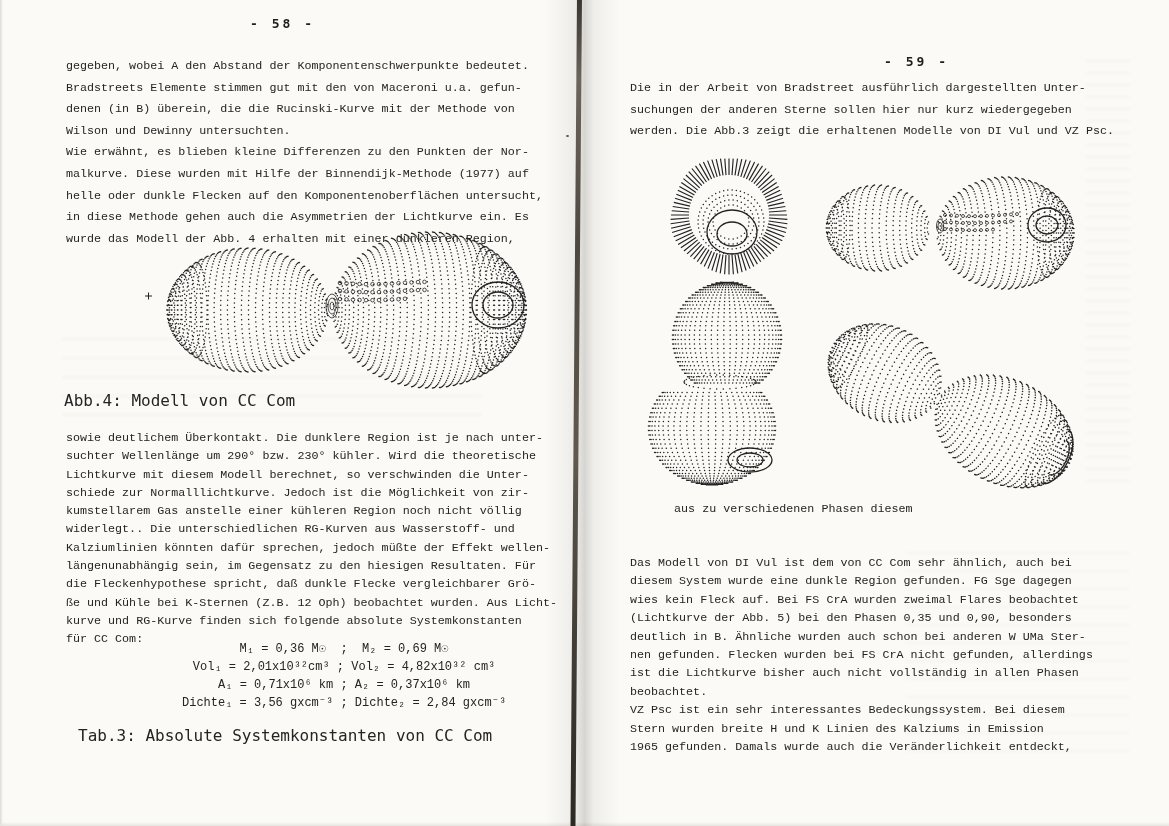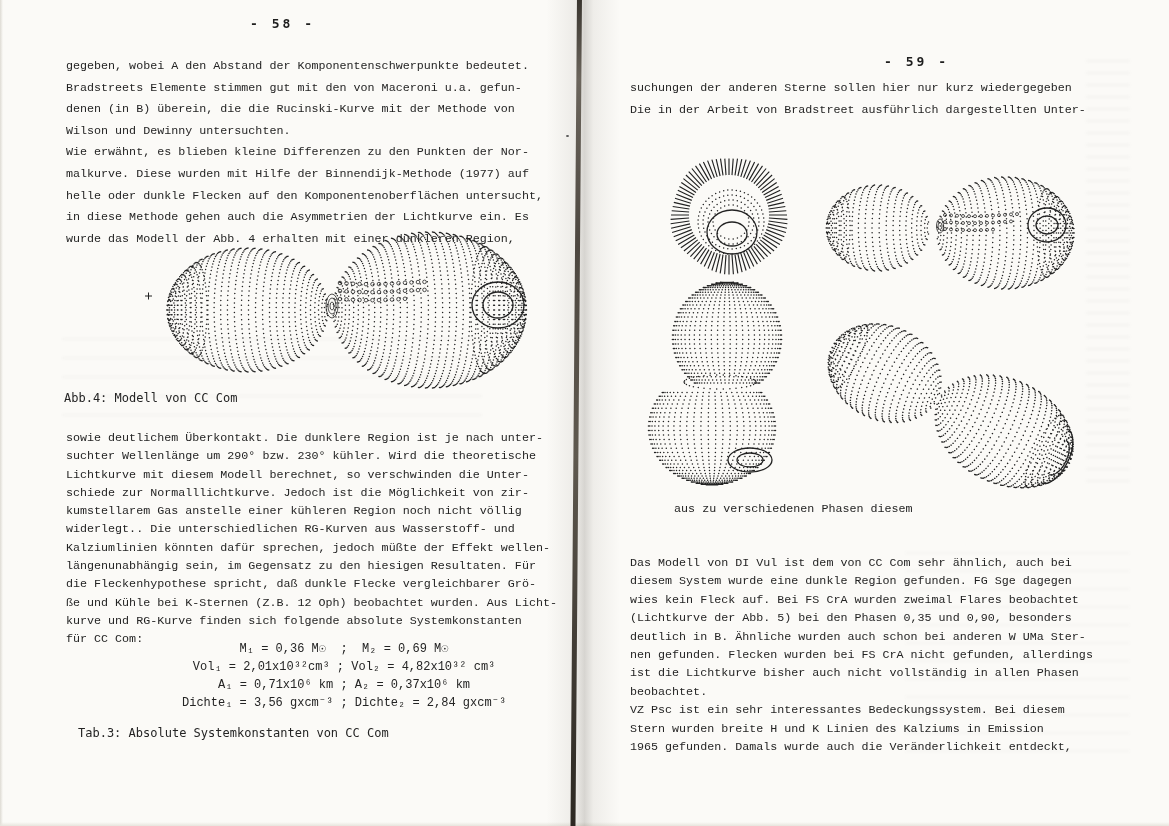--- a/index.html
+++ b/index.html
@@ -11,21 +11,21 @@
   .abs{position:absolute;}
   .mono{
     font-family:Liberation Mono, monospace;
     font-size:11.7px;color:#242424;white-space:pre;
   }
   .tline{white-space:pre;}
   .pagenum{
     font-size:13px;font-weight:bold;letter-spacing:3px;color:#1e1e1e;
     white-space:pre;
   }
-  .caption{font-size:12px;color:#242424;white-space:pre;}
+  .caption{font-size:16px;color:#242424;white-space:pre;}
   
   .edge-left{left:0;top:0;width:3px;height:826px;background:linear-gradient(90deg,#dedbd4,rgba(222,219,212,0));}
   .edge-bottom{left:0;top:822px;width:1169px;height:4px;background:linear-gradient(0deg,#e7e4dd,rgba(231,228,221,0));}
   
   .gutter-soft{
     left:546px;top:0;width:74px;height:826px;
     background:linear-gradient(90deg,rgba(110,104,92,0) 0%,rgba(110,104,92,.10) 40%,rgba(70,64,55,.20) 52%,rgba(110,104,92,.09) 64%,rgba(110,104,92,0) 100%);
   }
   .gutter-core{
     left:577px;top:-4px;width:5px;height:836px;border-radius:3px;
@@ -114,21 +114,21 @@
 <div class="abs caption" style="left:64px;top:391px;">Abb.4: Modell von CC Com</div>
 
 <div class="abs mono" style="left:66px;top:429px;line-height:18.3px;"><div class="tline">sowie deutlichem Überkontakt. Die dunklere Region ist je nach unter-</div><div class="tline">suchter Wellenlänge um 290° bzw. 230° kühler. Wird die theoretische</div><div class="tline">Lichtkurve mit diesem Modell berechnet, so verschwinden die Unter-</div><div class="tline">schiede zur Normalllichtkurve. Jedoch ist die Möglichkeit von zir-</div><div class="tline">kumstellarem Gas anstelle einer kühleren Region noch nicht völlig</div><div class="tline">widerlegt.. Die unterschiedlichen RG-Kurven aus Wasserstoff- und</div><div class="tline">Kalziumlinien könnten dafür sprechen, jedoch müßte der Effekt wellen-</div><div class="tline">längenunabhängig sein, im Gegensatz zu den hiesigen Resultaten. Für</div><div class="tline">die Fleckenhypothese spricht, daß dunkle Flecke vergleichbarer Grö-</div><div class="tline">ße und Kühle bei K-Sternen (Z.B. 12 Oph) beobachtet wurden. Aus Licht-</div><div class="tline">kurve und RG-Kurve finden sich folgende absolute Systemkonstanten</div><div class="tline">für CC Com:</div></div>
 
 <div class="abs mono" style="left:182px;top:640px;line-height:18px;font-size:12px;text-align:center;"><div class="tline">M₁ = 0,36 M☉  ;  M₂ = 0,69 M☉</div><div class="tline">Vol₁ = 2,01x10³²cm³ ; Vol₂ = 4,82x10³² cm³</div><div class="tline">A₁ = 0,71x10⁶ km ; A₂ = 0,37x10⁶ km</div><div class="tline">Dichte₁ = 3,56 gxcm⁻³ ; Dichte₂ = 2,84 gxcm⁻³</div></div>
 
 <div class="abs caption" style="left:78px;top:726px;">Tab.3: Absolute Systemkonstanten von CC Com</div>
 
 <div class="abs pagenum" style="left:884px;top:42px;margin-top:12px;">- 59 -</div>
 
-<div class="abs mono" style="left:630px;top:78px;line-height:21.5px;"><div class="tline">suchungen der anderen Sterne sollen hier nur kurz wiedergegeben</div><div class="tline">Die in der Arbeit von Bradstreet ausführlich dargestellten Unter-</div></div>
+<div class="abs mono" style="left:630px;top:78px;line-height:21.5px;"><div class="tline">Die in der Arbeit von Bradstreet ausführlich dargestellten Unter-</div><div class="tline">suchungen der anderen Sterne sollen hier nur kurz wiedergegeben</div><div class="tline">werden. Die Abb.3 zeigt die erhaltenen Modelle von DI Vul und VZ Psc.</div></div>
 
 <svg class="abs" style="left:630px;top:146px;" width="484" height="350" viewBox="0 0 484 350">
   <g id="fig3">
       <path d="M139.0 69.0L157.0 69.0M138.9 72.0L157.4 73.4M138.6 75.0L157.4 77.8M138.0 77.9L156.9 82.2M137.2 80.8L155.9 86.5M136.2 83.6L154.3 90.7M135.0 86.4L152.3 94.7M133.6 89.0L149.9 98.4M132.0 91.5L147.1 101.8M130.3 93.9L144.1 105.0M128.3 96.2L140.9 107.9M126.2 98.3L137.6 110.6M123.9 100.3L134.3 113.2M121.5 102.0L130.8 115.7M119.0 103.6L127.4 118.1M116.4 105.0L123.8 120.4M113.6 106.2L120.0 122.6M110.8 107.2L116.1 124.5M107.9 108.0L112.1 126.2M105.0 108.6L107.8 127.4M102.0 108.9L103.4 128.2M99.0 109.0L99.0 128.5M96.0 108.9L94.6 128.2M93.0 108.6L90.2 127.4M90.1 108.0L85.9 126.2M87.2 107.2L81.9 124.5M84.4 106.2L78.0 122.6M81.6 105.0L74.2 120.4M79.0 103.6L70.6 118.1M76.5 102.0L67.2 115.7M74.1 100.3L63.7 113.2M71.8 98.3L60.4 110.6M69.7 96.2L57.1 107.9M67.7 93.9L53.9 105.0M66.0 91.5L50.9 101.8M64.4 89.0L48.1 98.4M63.0 86.4L45.7 94.7M61.8 83.6L43.7 90.7M60.8 80.8L42.1 86.5M60.0 77.9L41.1 82.2M59.4 75.0L40.6 77.8M59.1 72.0L40.6 73.4M59.0 69.0L41.0 69.0M59.1 66.0L41.7 64.7M59.4 63.0L42.7 60.5M60.0 60.1L43.8 56.4M60.8 57.2L45.0 52.3M61.8 54.4L46.3 48.3M63.0 51.6L47.8 44.3M64.4 49.0L49.4 40.4M66.0 46.5L51.3 36.5M67.7 44.1L53.4 32.6M69.7 41.8L55.9 29.0M71.8 39.7L58.7 25.6M74.1 37.7L61.9 22.5M76.5 36.0L65.5 19.9M79.0 34.4L69.4 17.6M81.6 33.0L73.4 15.9M84.4 31.8L77.6 14.6M87.2 30.8L81.9 13.7M90.1 30.0L86.2 13.1M93.0 29.4L90.5 12.7M96.0 29.1L94.8 12.6M99.0 29.0L99.0 12.5M102.0 29.1L103.2 12.6M105.0 29.4L107.5 12.7M107.9 30.0L111.8 13.1M110.8 30.8L116.1 13.7M113.6 31.8L120.4 14.6M116.4 33.0L124.6 15.9M119.0 34.4L128.6 17.6M121.5 36.0L132.5 19.9M123.9 37.7L136.1 22.5M126.2 39.7L139.3 25.6M128.3 41.8L142.1 29.0M130.3 44.1L144.6 32.6M132.0 46.5L146.7 36.5M133.6 49.0L148.6 40.4M135.0 51.6L150.2 44.3M136.2 54.4L151.7 48.3M137.2 57.2L153.0 52.3M138.0 60.1L154.2 56.4M138.6 63.0L155.3 60.5M138.9 66.0L156.3 64.7" stroke="#222222" stroke-width="1.15" fill="none"></path>
       <ellipse cx="102" cy="86" rx="25" ry="22" stroke="#222222" stroke-width="1.3" fill="none"></ellipse>
       <ellipse cx="102" cy="88" rx="15" ry="12" stroke="#222222" stroke-width="1.3" fill="none"></ellipse>
       <ellipse cx="417" cy="79" rx="19" ry="17" stroke="#222222" stroke-width="1.3" fill="none"></ellipse>
       <ellipse cx="417" cy="79" rx="11" ry="9" stroke="#222222" stroke-width="1.3" fill="none"></ellipse>
       <ellipse cx="310" cy="80" rx="2" ry="3.5" stroke="#222222" stroke-width="0.8" fill="none"></ellipse>
       <ellipse cx="310" cy="80" rx="3.5" ry="7" stroke="#222222" stroke-width="0.8" fill="none"></ellipse>

